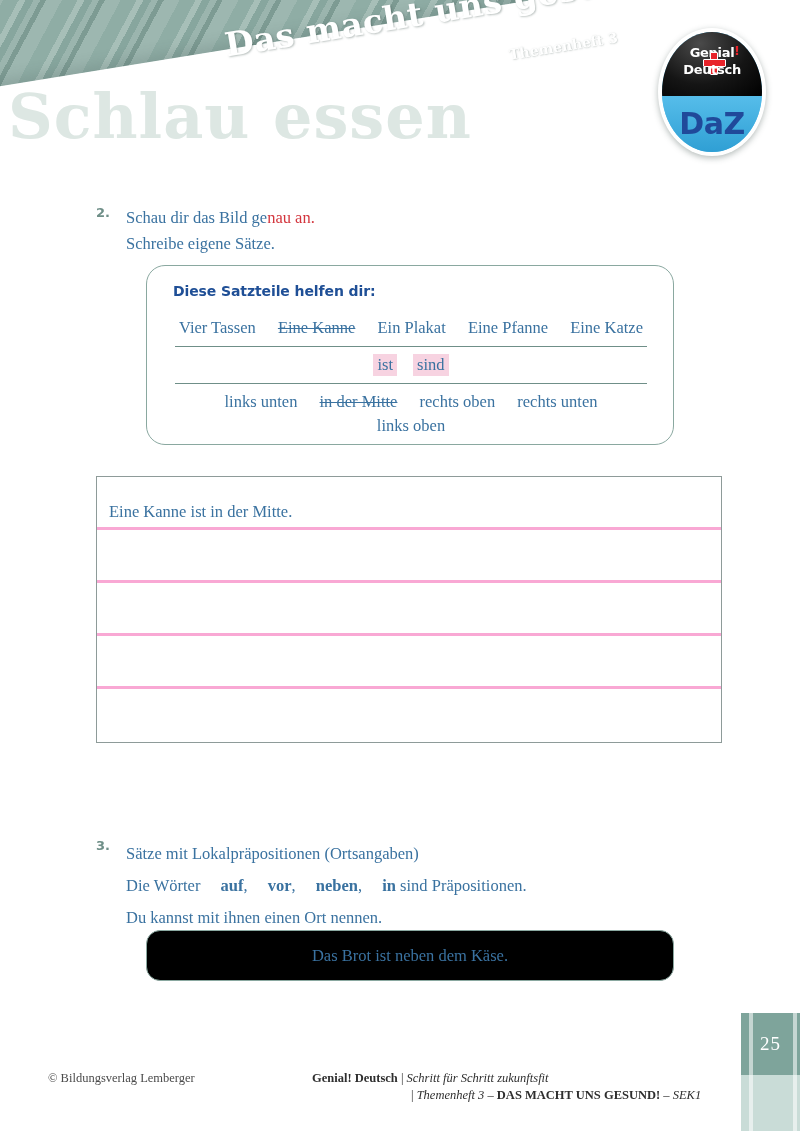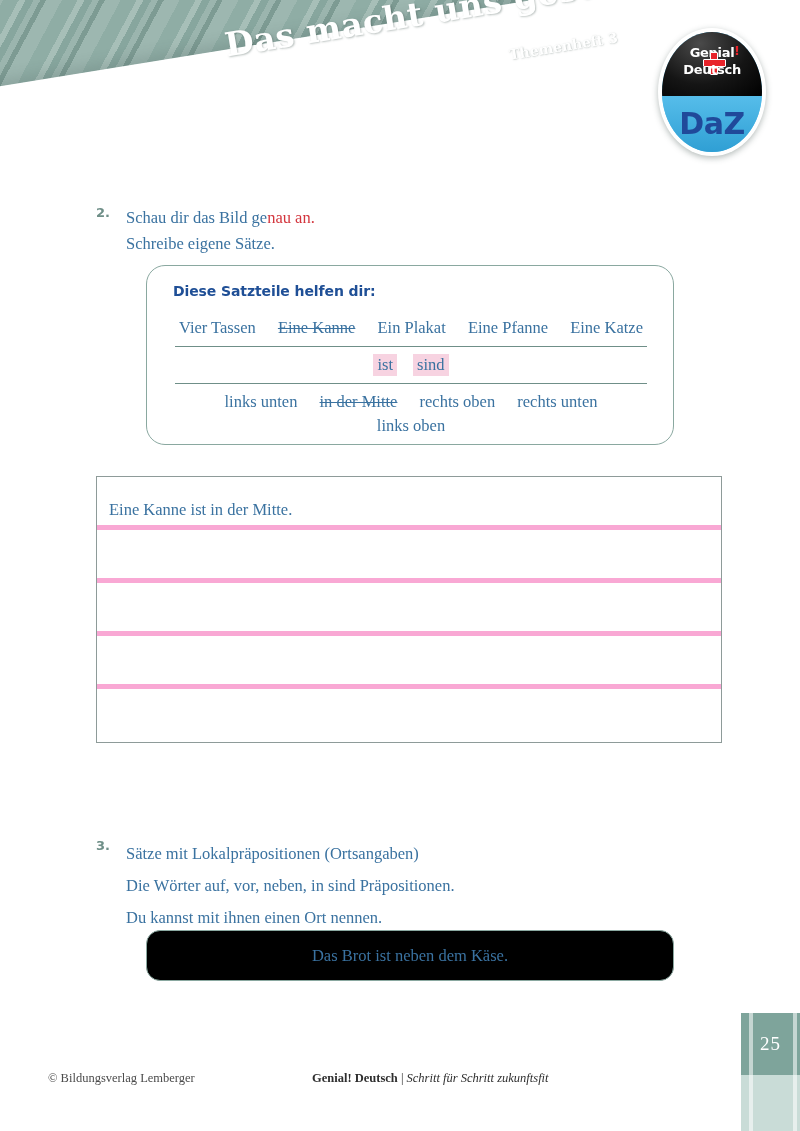--- a/index.html
+++ b/index.html
@@ -257,21 +257,21 @@
     position: absolute;
     left: 96px; top: 476px;
     width: 626px;
     border: 1px solid #8e9b99;
     border-bottom: 1.8px solid #8e9b99;
     box-sizing: border-box;
     background: #ffffff;
   }
   .write-row {
     height: 53px;
-    border-bottom: 5px solid #f9a8d4;
+    border-bottom: 3px solid #f9a8d4;
     box-sizing: border-box;
     position: relative;
   }
   .write-row:last-child { border-bottom: none; }
   .write-row .answer {
     position: absolute;
     left: 12px;
     bottom: 5px;
     font-size: 16.5px;
     color: #3a72a0;
@@ -345,28 +345,29 @@
   .page-tab-num {
     position: absolute;
     left: 0; top: 20px;
     width: 59px;
     text-align: center;
     font-family: "Liberation Serif", "DejaVu Serif", serif;
     font-size: 19px;
     color: #ffffff;
     letter-spacing: 1px;
   }
-  b.bold-in { font-weight: normal; }
+  b.bold-in { font-weight: bold; margin-left: 16px; }
 </style>
 </head>
 <body>
 
 <div class="header">
   <div class="header-stripes"></div>
   <div class="header-wedge"></div>
+  <div class="header-title-main">Schlau essen</div>
   <div class="header-title-slanted">Das macht uns gesund!</div>
   <div class="header-themenheft">Themenheft 3</div>
 
   <div class="logo-badge">
     <div class="logo-inner">
       <div class="logo-top"></div>
       <div class="logo-bottom"></div>
       <div class="logo-genial">Genial</div>
       <div class="logo-excl">!</div>
       <div class="logo-cross"></div>
@@ -443,20 +444,21 @@
 </div>
 
 <div class="example-box">
   <span>Das Brot ist neben dem Käse.</span>
 </div>
 
 <div class="footer-copy">© Bildungsverlag Lemberger</div>
 
 <div class="footer-center">
   <div class="l1"><b>Genial! Deutsch</b><span> | </span><i>Schritt für Schritt zukunftsfit</i></div>
+  <div class="l2"><span>| </span><i>Themenheft 3</i><span> – </span><b>DAS MACHT UNS GESUND!</b><span> – </span><i>SEK1</i></div>
 </div>
 
 <div class="page-tab">
   <div class="page-tab-bot"></div>
   <div class="page-tab-top"></div>
   <div class="page-tab-stripe s1"></div>
   <div class="page-tab-stripe s2"></div>
   <div class="page-tab-num">25</div>
 </div>
 

